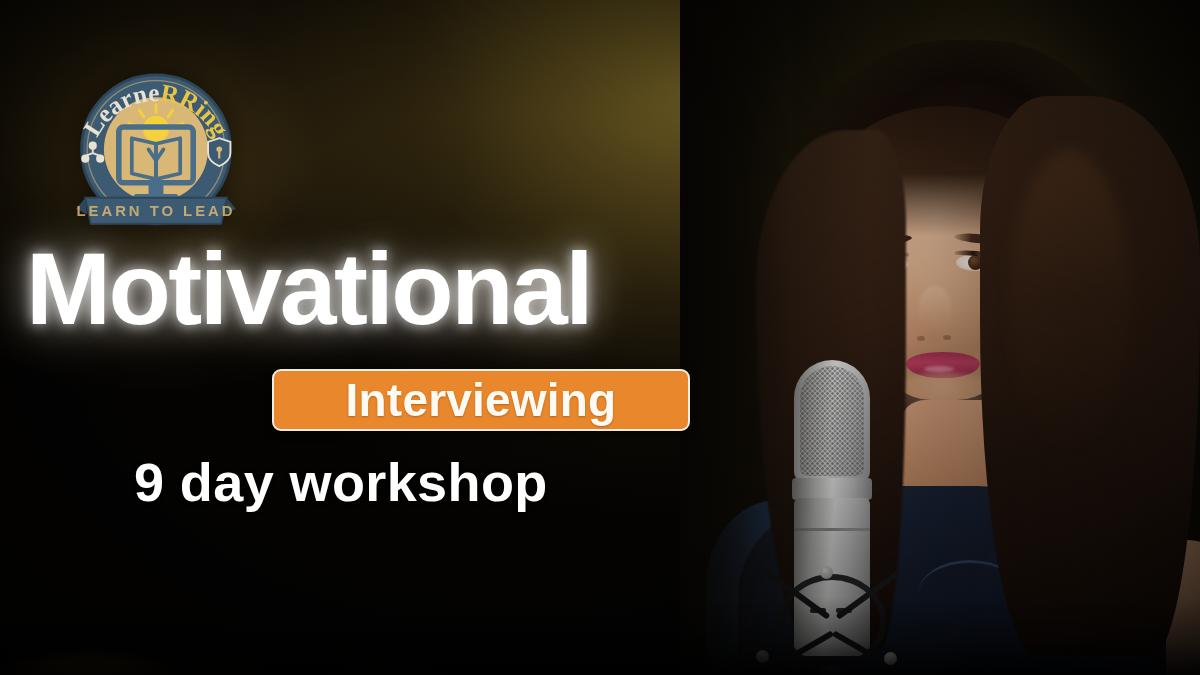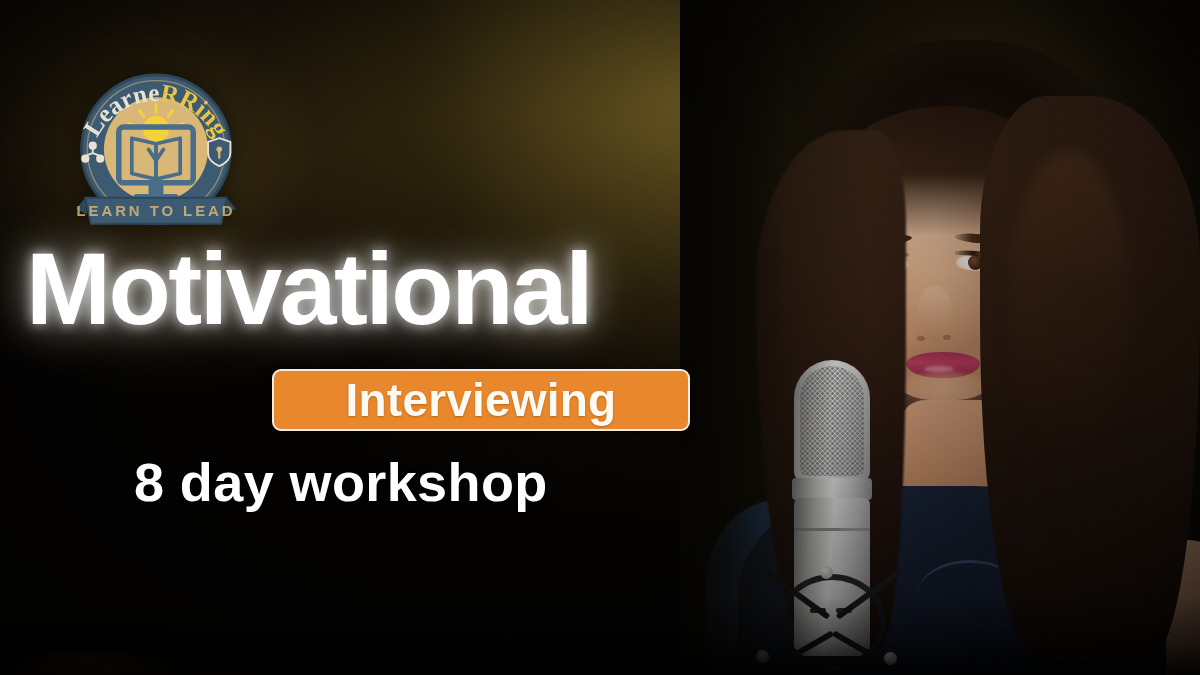--- a/index.html
+++ b/index.html
@@ -501,16 +501,16 @@
       <text x="100" y="172" text-anchor="middle" font-family="Liberation Sans, sans-serif" font-size="16" font-weight="bold" letter-spacing="3.2" fill="#d9b877" opacity=".85">LEARN TO LEAD</text>
     </svg>
   </div>
 
   <div class="headline">Motivational</div>
 
   <div class="subline-box">
     <span class="subline-text">Interviewing</span>
   </div>
 
-  <div class="workshop">8 day workshop</div>
+  <div class="workshop">9 day workshop</div>
 
 
 </div>
 
 </body></html>

